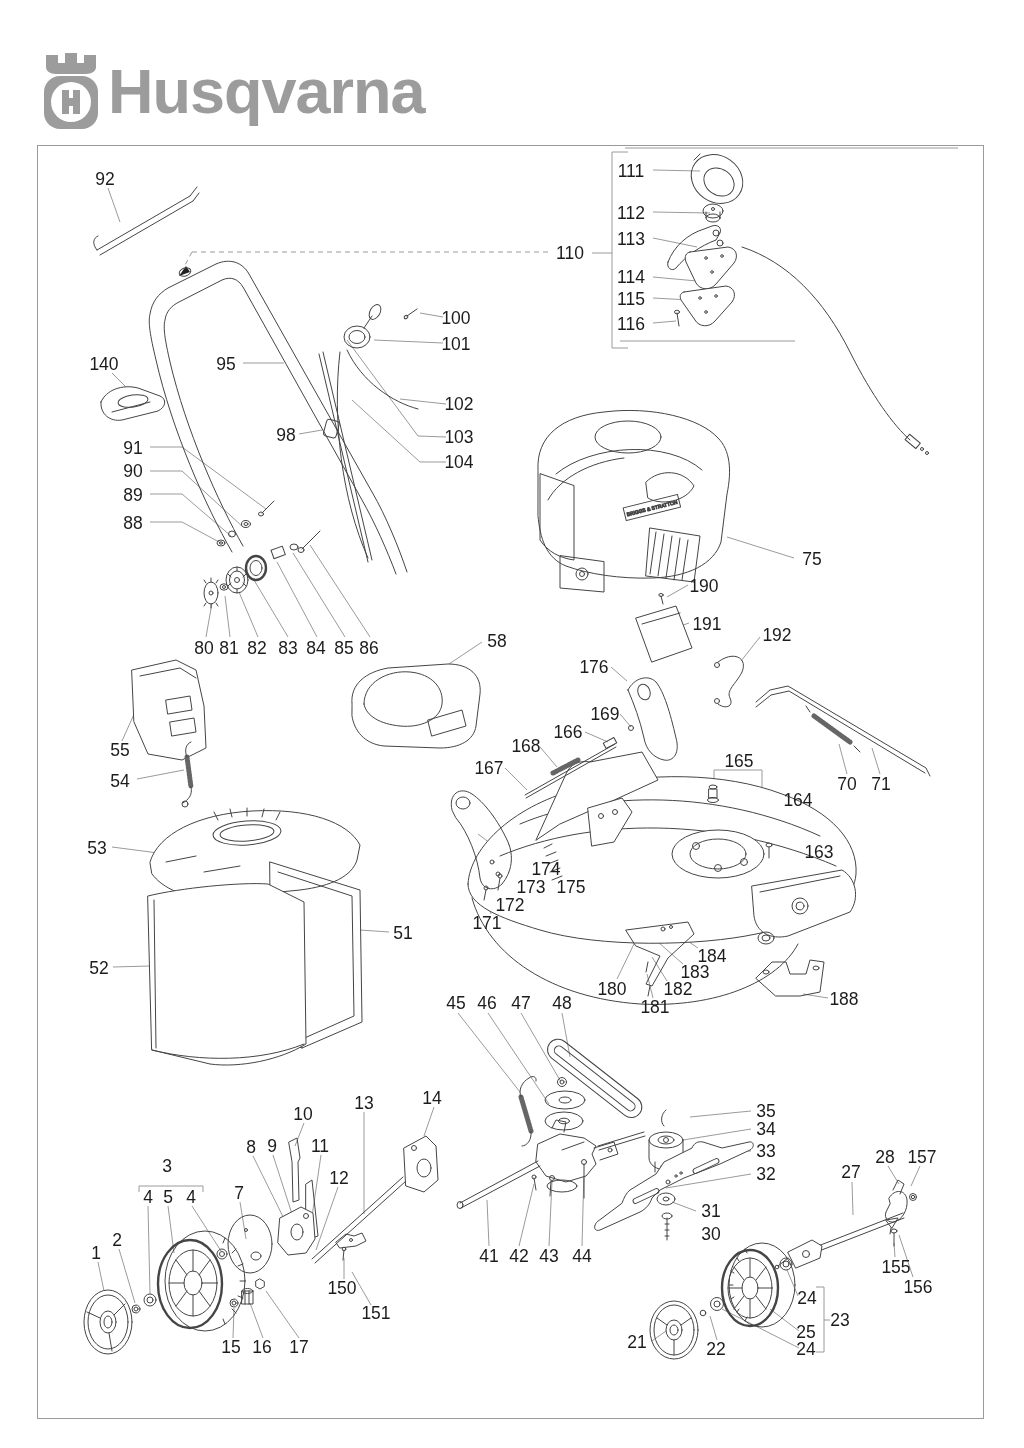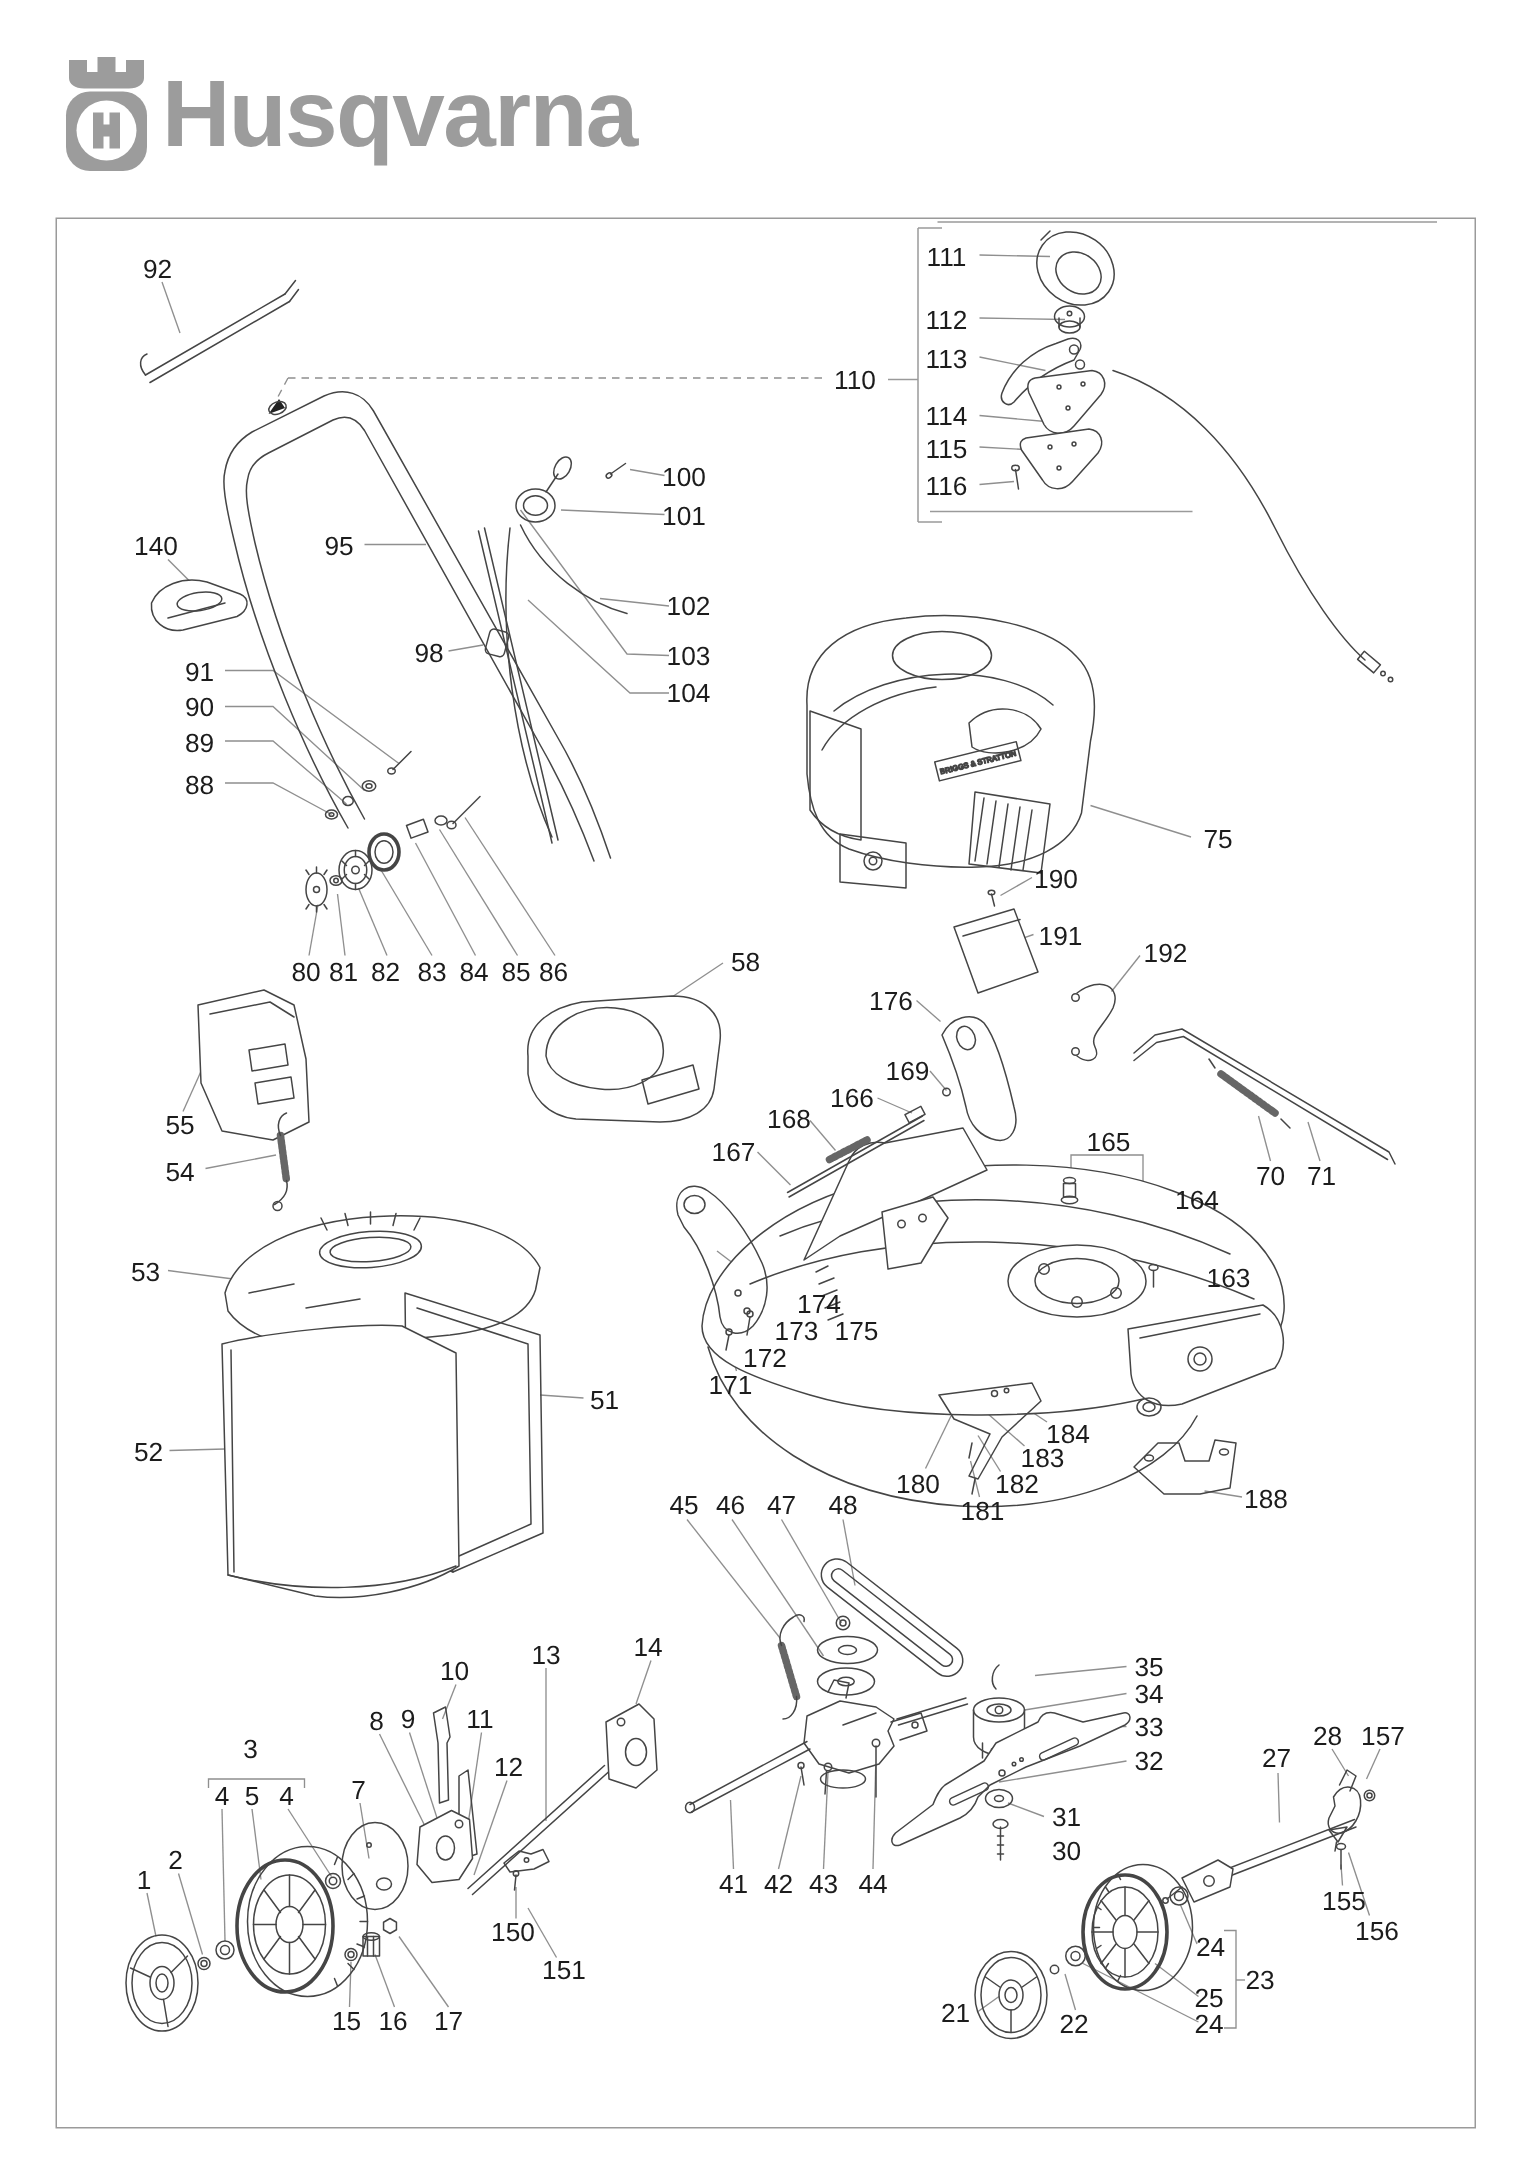--- a/index.html
+++ b/index.html
@@ -1,21 +1,21 @@
 <!DOCTYPE html>
 <html style="--ink: #454545; --leader: #8f8f8f; --label: #1c1c1c; --logo: #9c9c9c; --frame: #9a9a9a; --background: #ffffff;"><head>
 <meta charset="utf-8">
 <style>
   :root{
     --ink:#454545; --leader:#8f8f8f; --label:#1c1c1c; --logo:#9c9c9c; --frame:#9a9a9a; --background:#ffffff;
   }
   html,body{margin:0;padding:0;background:var(--background);}
   .page{position:relative;width:1024px;height:1448px;background:var(--background);overflow:hidden;
         font-family:"Liberation Sans",sans-serif;}
-  .logo{position:absolute;left:38px;top:38px;display:flex;align-items:flex-start;color:var(--logo);}
+  .logo{position:absolute;left:38px;top:53px;display:flex;align-items:flex-start;color:var(--logo);}
   .logo .brand{font-size:63px;font-weight:bold;letter-spacing:-1px;line-height:76px;margin-left:4px;}
   svg.art-canvas{position:absolute;left:0;top:0;}
   .art{stroke:var(--ink);stroke-width:1;fill:none;stroke-linecap:round;stroke-linejoin:round;}
   .fillw{fill:#fff;}
   .b2{stroke-width:2.4;}
   .ld{stroke:var(--leader);stroke-width:0.9;fill:none;}
   .fr{stroke:var(--frame);stroke-width:1;fill:none;}
   .dash{stroke-dasharray:5,4;}
   .coil{stroke:#666;stroke-width:5;stroke-dasharray:1.8,1.6;fill:none;}
   .callout{font-family:"Liberation Sans",sans-serif;font-size:17.5px;fill:var(--label);text-anchor:middle;}

